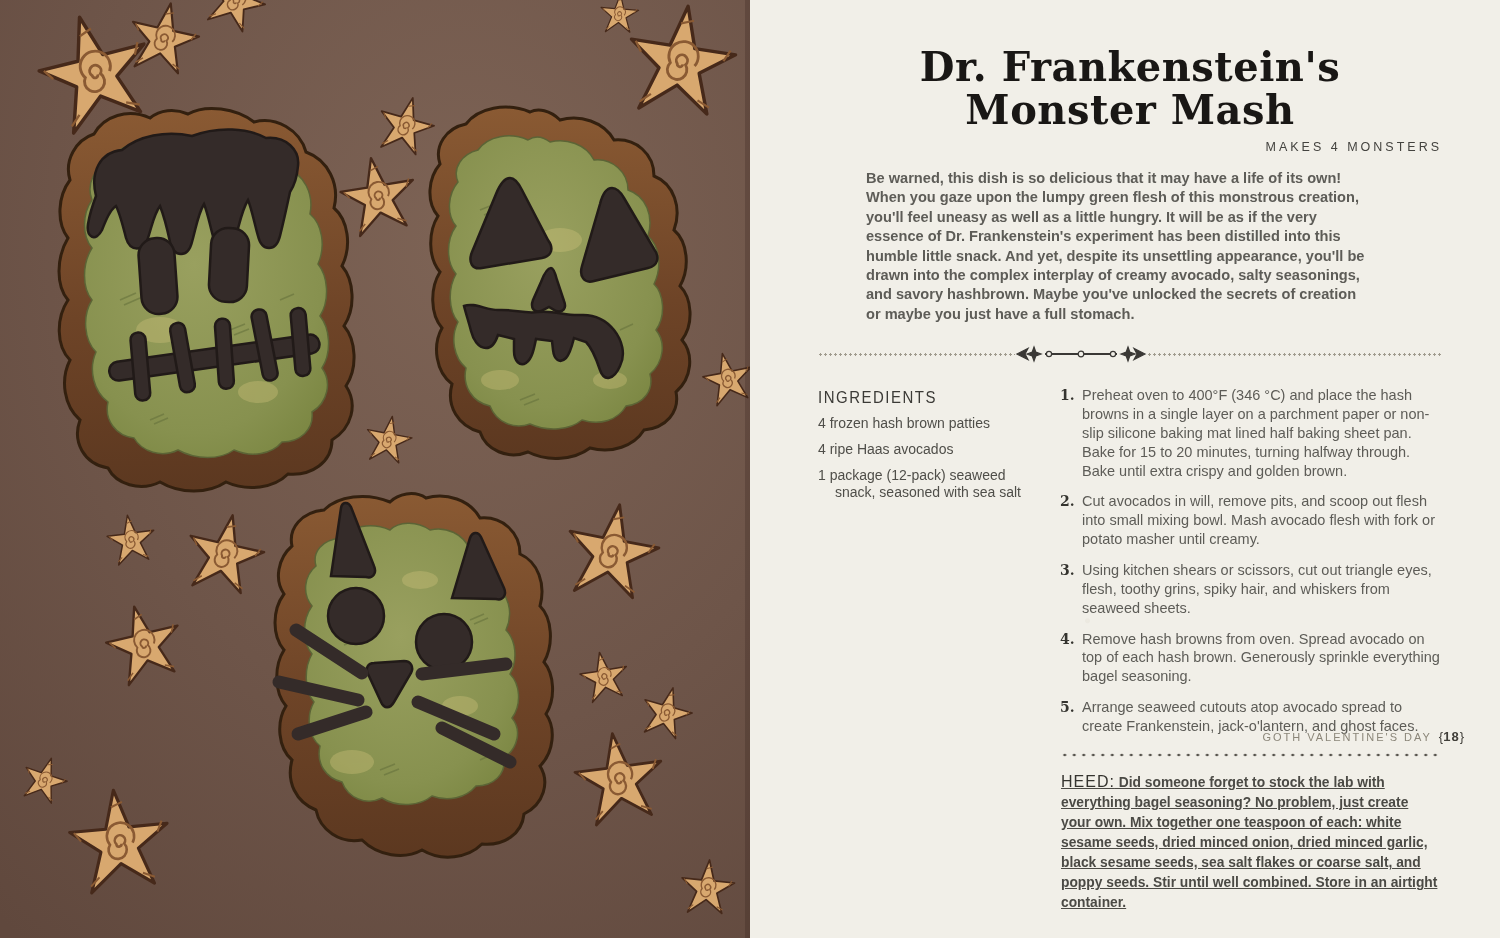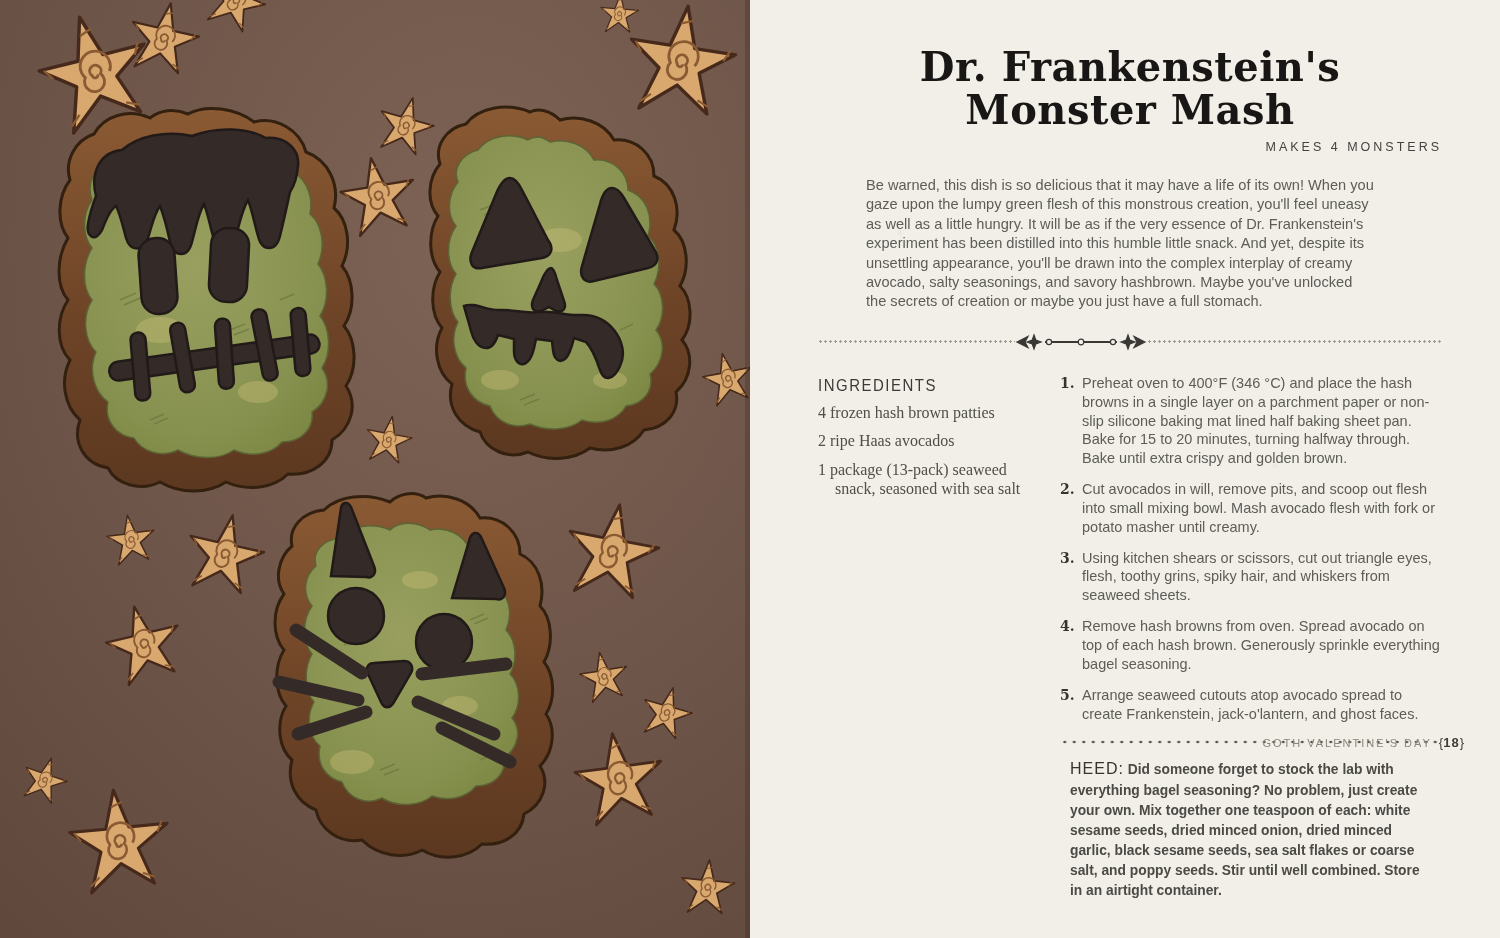--- a/index.html
+++ b/index.html
@@ -25,62 +25,62 @@
     margin:0;text-align:center;
     font-family:"DejaVu Serif",serif;font-weight:700;
     font-size:40px;line-height:1.05;color:#191715;
     letter-spacing:.5px;transform:scaleY(1.04);
   }
   .yield{
     text-align:right;margin-top:10px;
     font-size:12.5px;letter-spacing:3px;color:#44433f;
   }
   .intro{
-    margin:22px 14px 0 48px;width:508px;
-    font-size:14.6px;line-height:1.33;color:#5d5c57;
+    margin:15px 14px 0 48px;width:508px;
+    font-size:14.6px;line-height:1.33;color:#5d5c57;font-weight:bold;
   }
   .divider{display:flex;align-items:center;margin-top:21px;height:18px;}
   .dotline{
     height:3px;align-self:center;
     background-image:radial-gradient(circle,#a09b8e 1px,transparent 1.2px);
     background-size:5px 3px;background-repeat:repeat-x;background-position:left center;
   }
   .dotline.l{flex:2;}
   .dotline.r{flex:3;}
   .columns{display:flex;margin-top:23px;}
   .col-ing{width:228px;flex-shrink:0;margin-right:14px;}
   .ing-head,.note-head,.footer-label{
     font-size:15px;letter-spacing:1.5px;color:#3b3a36;font-weight:400;
   }
   .ing-head{margin:2px 0 10px 0;transform:scaleY(1.08);transform-origin:left top;}
   .ing-list{list-style:none;margin:0;padding:0;}
   .ing-list li{
-    font-size:16px;line-height:1.22;color:#4f4e49;
-    padding-left:17px;text-indent:-17px;margin-bottom:9px;font-family:Liberation Serif, serif;
+    font-size:14px;line-height:1.22;color:#4f4e49;
+    padding-left:17px;text-indent:-17px;margin-bottom:9px;
   }
   .col-steps{flex:1;}
   .steps{list-style:none;margin:0;padding:0;}
   .steps li{display:flex;margin-bottom:12px;}
   .step-num{
     width:22px;flex-shrink:0;font-family:"DejaVu Serif",serif;
     font-weight:700;font-size:14px;color:#35342f;line-height:1.32;
   }
   .step-text{font-size:14.5px;line-height:1.3;color:#5d5c57;}
   .note-block{margin-top:17px;}
   .note-dots{
     height:4px;margin-bottom:13px;
     background-image:radial-gradient(circle,#55524b 1.4px,transparent 1.6px);
     background-size:9.5px 4px;background-repeat:repeat-x;background-position:left center;
   }
   .note-text{
-    font-size:13.8px;line-height:1.45;color:#4b4a45;font-weight:700;margin:10px;
+    font-size:13.8px;line-height:1.45;color:#4b4a45;font-weight:700;margin:1px;text-decoration:underline;
   }
   .note-head{font-size:16px;letter-spacing:1px;font-weight:400;color:#35342f;}
   .page-footer{
-    position:absolute;right:36px;bottom:26px;
+    position:absolute;right:36px;bottom:32px;
     display:flex;align-items:baseline;gap:7px;
   }
   .footer-label{font-size:11px;letter-spacing:2px;color:#8b8679;}
   .page-marker{font-size:13px;color:#403e39;}
   .page-marker b{font-weight:700;letter-spacing:1px;}
 </style>
 </head>
 <body>
 
 <div class="spread">
@@ -232,22 +232,22 @@
       </svg>
       <div class="dotline r"></div>
     </div>
 
     <div class="columns">
 
       <div class="col-ing">
         <h3 class="ing-head">INGREDIENTS</h3>
         <ul class="ing-list">
           <li>4 frozen hash brown patties</li>
-          <li>2 ripe Haas avocados</li>
-          <li>1 package (13-pack) seaweed snack, seasoned with sea salt</li>
+          <li>4 ripe Haas avocados</li>
+          <li>1 package (12-pack) seaweed snack, seasoned with sea salt</li>
         </ul>
       </div>
 
       <div class="col-steps">
         <ol class="steps">
           <li>
             <span class="step-num">1.</span>
             <span class="step-text">Preheat oven to 400°F (346 °C) and place the hash browns in a single layer on a parchment paper or non-slip silicone baking mat lined half baking sheet pan. Bake for 15 to 20 minutes, turning halfway through. Bake until extra crispy and golden brown.</span>
           </li>
           <li>

